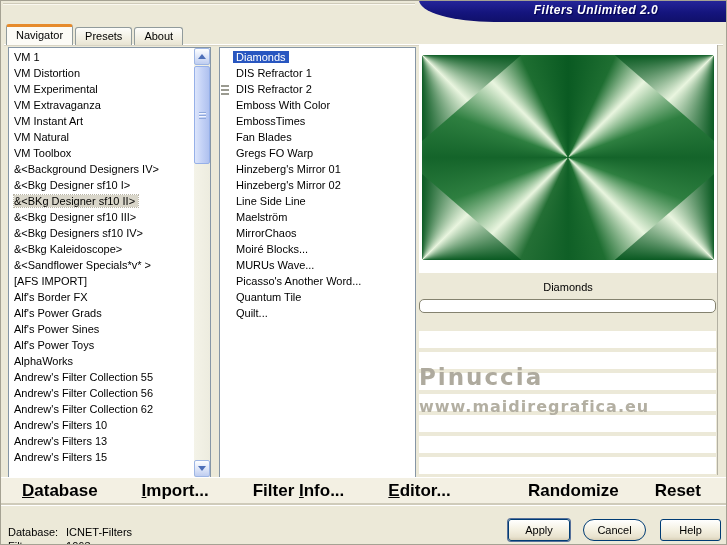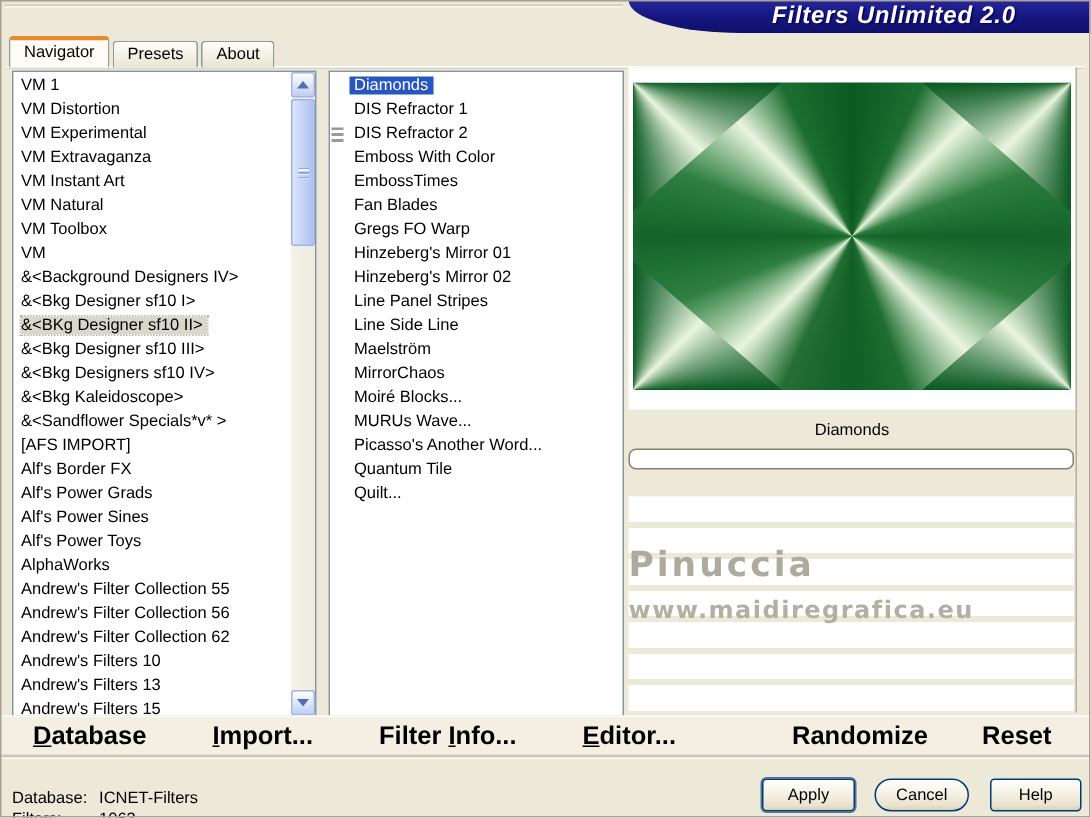--- a/index.html
+++ b/index.html
@@ -10,21 +10,21 @@
   }
   .frame{position:absolute;inset:0;border:1px solid #A5A293;pointer-events:none;z-index:50;}
   .top-groove{position:absolute;left:3px;top:3px;width:412px;height:0;
     border-top:1px solid #CFCBBA;border-bottom:1px solid #FAF8F0;}
 
   
   .banner{
     position:absolute;left:419px;top:0;width:308px;height:22px;
     background:linear-gradient(180deg,#26269C 0%,#15157E 55%,#10106A 100%);
     border-bottom-left-radius:75px 22px;
-    color:#fff;font-weight:bold;font-style:italic;font-size:16px;line-height:21px;
+    color:#fff;font-weight:bold;font-style:italic;font-size:12px;line-height:21px;
     text-align:center;padding-left:46px;box-sizing:border-box;
     text-shadow:1px 1px 1px #000050;letter-spacing:.5px;z-index:5;
   }
 
   
   .tabs{position:absolute;left:6px;top:24px;height:21px;display:flex;align-items:flex-end;gap:2px;z-index:6;}
   .tab{
     background:linear-gradient(180deg,#FDFDFA 0%,#F0EDDF 70%,#E8E4D3 100%);
     border:1px solid #919B9C;border-bottom:none;border-radius:3px 3px 0 0;
     height:18px;line-height:17px;padding:0 9px;box-sizing:border-box;cursor:default;
@@ -137,21 +137,20 @@
 
 <div class="listbox list-left">
   <ul id="category-list">
       <li><span class="lbl">VM 1</span></li>
       <li><span class="lbl">VM Distortion</span></li>
       <li><span class="lbl">VM Experimental</span></li>
       <li><span class="lbl">VM Extravaganza</span></li>
       <li><span class="lbl">VM Instant Art</span></li>
       <li><span class="lbl">VM Natural</span></li>
       <li><span class="lbl">VM Toolbox</span></li>
-      <li><span class="lbl">VM</span></li>
       <li><span class="lbl">&amp;&lt;Background Designers IV&gt;</span></li>
       <li><span class="lbl">&amp;&lt;Bkg Designer sf10 I&gt;</span></li>
       <li class="selected"><span class="lbl">&amp;&lt;BKg Designer sf10 II&gt;</span></li>
       <li><span class="lbl">&amp;&lt;Bkg Designer sf10 III&gt;</span></li>
       <li><span class="lbl">&amp;&lt;Bkg Designers sf10 IV&gt;</span></li>
       <li><span class="lbl">&amp;&lt;Bkg Kaleidoscope&gt;</span></li>
       <li><span class="lbl">&amp;&lt;Sandflower Specials*v* &gt;</span></li>
       <li><span class="lbl">[AFS IMPORT]</span></li>
       <li><span class="lbl">Alf's Border FX</span></li>
       <li><span class="lbl">Alf's Power Grads</span></li>
@@ -180,21 +179,20 @@
   <ul id="filter-list">
       <li class="selected"><span class="lbl">Diamonds</span></li>
       <li><span class="lbl">DIS Refractor 1</span></li>
       <li><span class="grip-icon"></span><span class="lbl">DIS Refractor 2</span></li>
       <li><span class="lbl">Emboss With Color</span></li>
       <li><span class="lbl">EmbossTimes</span></li>
       <li><span class="lbl">Fan Blades</span></li>
       <li><span class="lbl">Gregs FO Warp</span></li>
       <li><span class="lbl">Hinzeberg's Mirror 01</span></li>
       <li><span class="lbl">Hinzeberg's Mirror 02</span></li>
-      <li><span class="lbl">Line Panel Stripes</span></li>
       <li><span class="lbl">Line Side Line</span></li>
       <li><span class="lbl">Maelström</span></li>
       <li><span class="lbl">MirrorChaos</span></li>
       <li><span class="lbl">Moiré Blocks...</span></li>
       <li><span class="lbl">MURUs Wave...</span></li>
       <li><span class="lbl">Picasso's Another Word...</span></li>
       <li><span class="lbl">Quantum Tile</span></li>
       <li><span class="lbl">Quilt...</span></li>
     </ul>
 </div>

